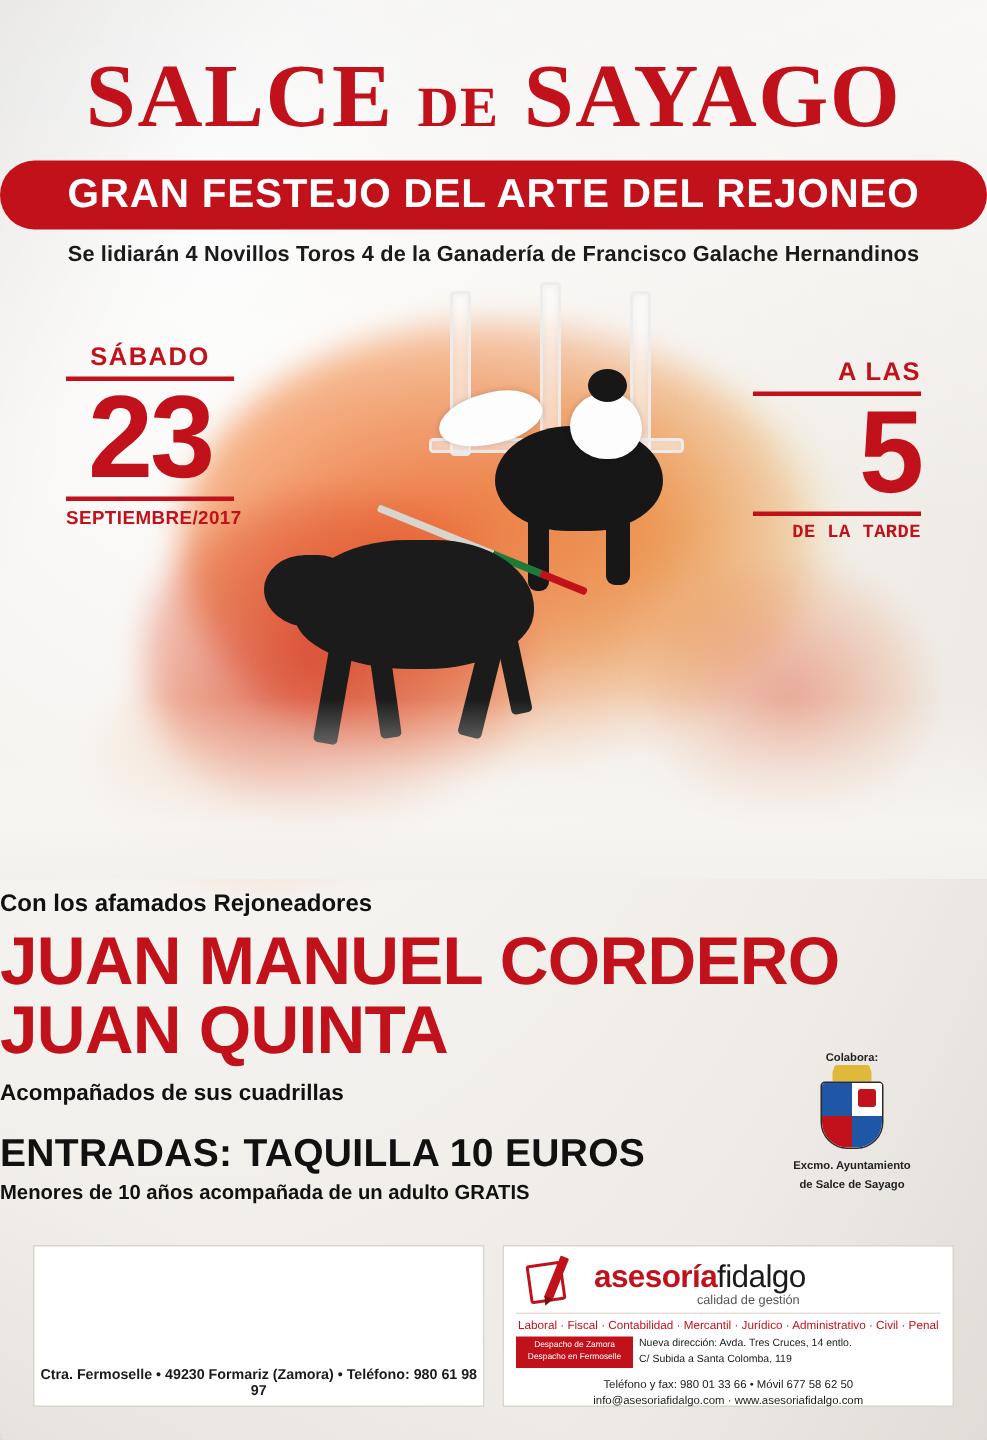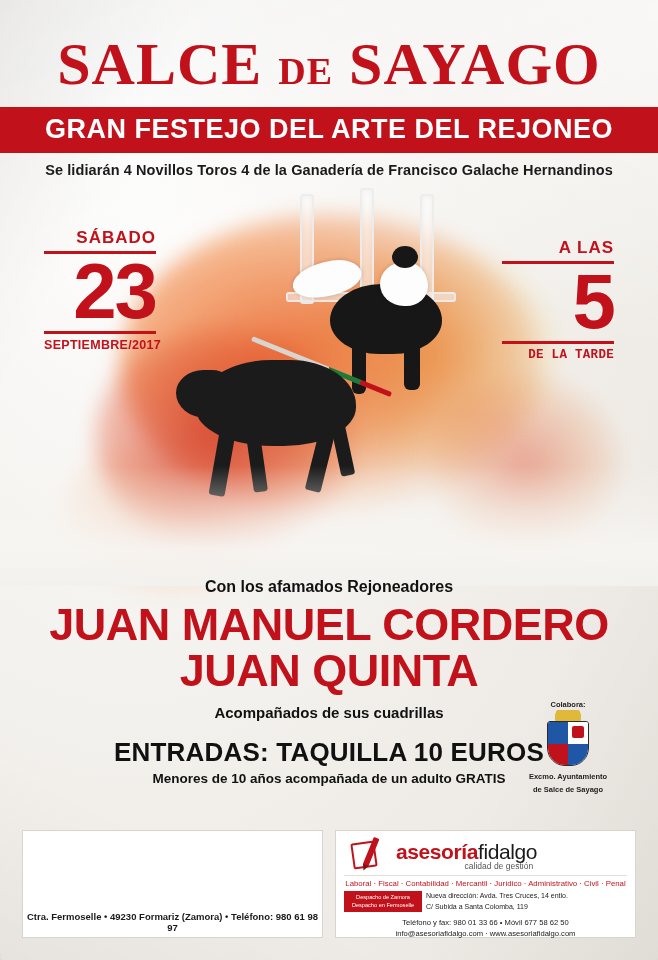--- a/index.html
+++ b/index.html
@@ -71,20 +71,21 @@
   .redband {
     margin-top: 12px;
     background: #c1121c;
     color: #ffffff;
     font-family: "Liberation Sans", sans-serif;
     font-weight: bold;
     font-size: 27px;
     letter-spacing: .5px;
     padding: 7px 0 8px;
     text-align: center;
+    border-radius: 23px;
   }
 
   .subhead {
     margin-top: 9px;
     font-family: "Liberation Sans", sans-serif;
     font-weight: bold;
     font-size: 14.5px;
     color: #1a1a1a;
     text-align: center;
     letter-spacing: .1px;
@@ -160,21 +161,21 @@
     background: linear-gradient(to right, #d8d5cf 0%, #d8d5cf 55%, #1f7a3a 55%, #1f7a3a 78%, #c1121c 78%, #c1121c 100%);
     transform-origin: left center;
     border-radius: 2px;
   }
 
   
   .date-badge {
     position: absolute;
     left: 44px; top: 228px;
     width: 112px;
-    text-align: right;
+    text-align: center;
     z-index: 6;
     color: #c1121c;
   }
   .date-badge .sab {
     font-family: "Liberation Sans", sans-serif;
     font-weight: bold; font-size: 17px; letter-spacing: 1px;
   }
   .date-badge .hr { height: 3px; background: #c1121c; margin: 3px 0 0; }
   .date-badge .num {
     font-family: "Liberation Sans", sans-serif;
@@ -211,21 +212,21 @@
     line-height: .96;
     letter-spacing: -2px;
   }
   .time-badge .hr2 { height: 3px; background: #c1121c; margin: 2px 0 4px; }
   .time-badge .tarde {
     font-family: Liberation Mono, monospace;
     font-weight: bold; font-size: 12.5px; letter-spacing: .3px;
   }
 
   
-  .names { position: relative; text-align: center; margin-top: 2px; }
+  .names { position: relative; margin-top: 18px; }
   .con-los {
     font-family: "Liberation Sans", sans-serif;
     font-weight: bold; font-size: 16px; color: #111;
   }
   .name1 {
     font-family: "Liberation Sans", sans-serif;
     font-weight: bold;
     font-size: 45px;
     letter-spacing: -0.5px;
     color: #c1121c;

